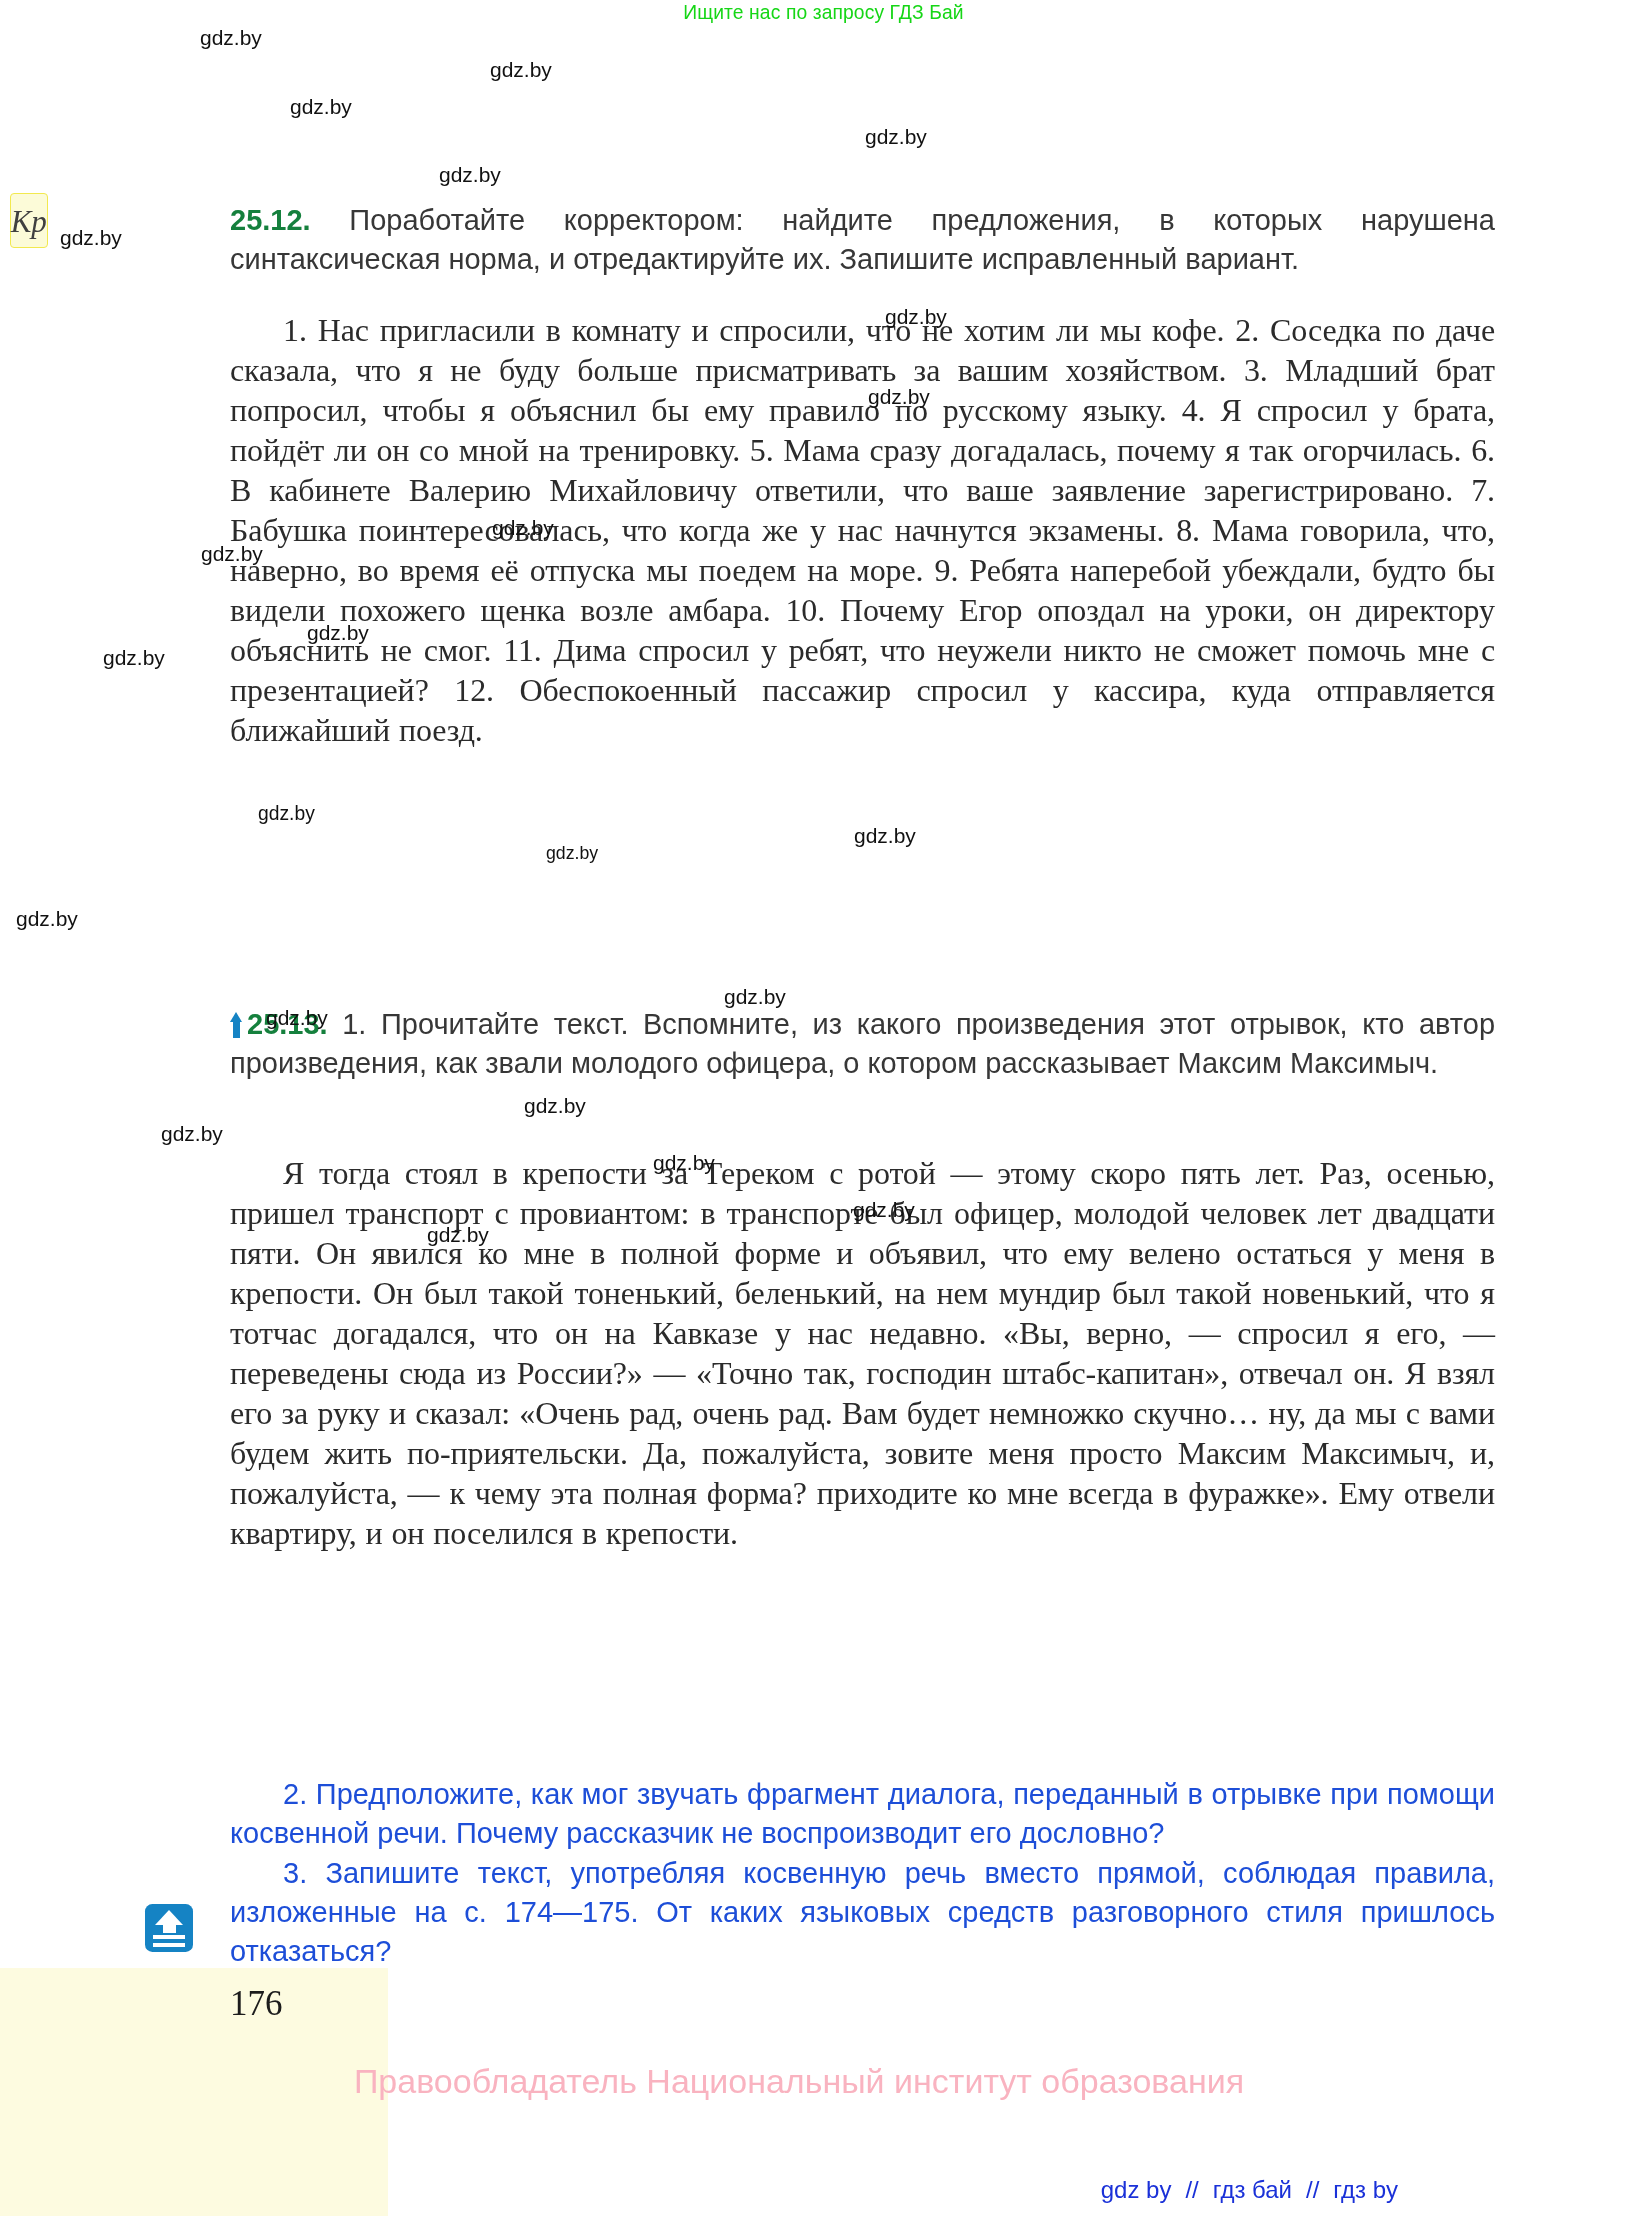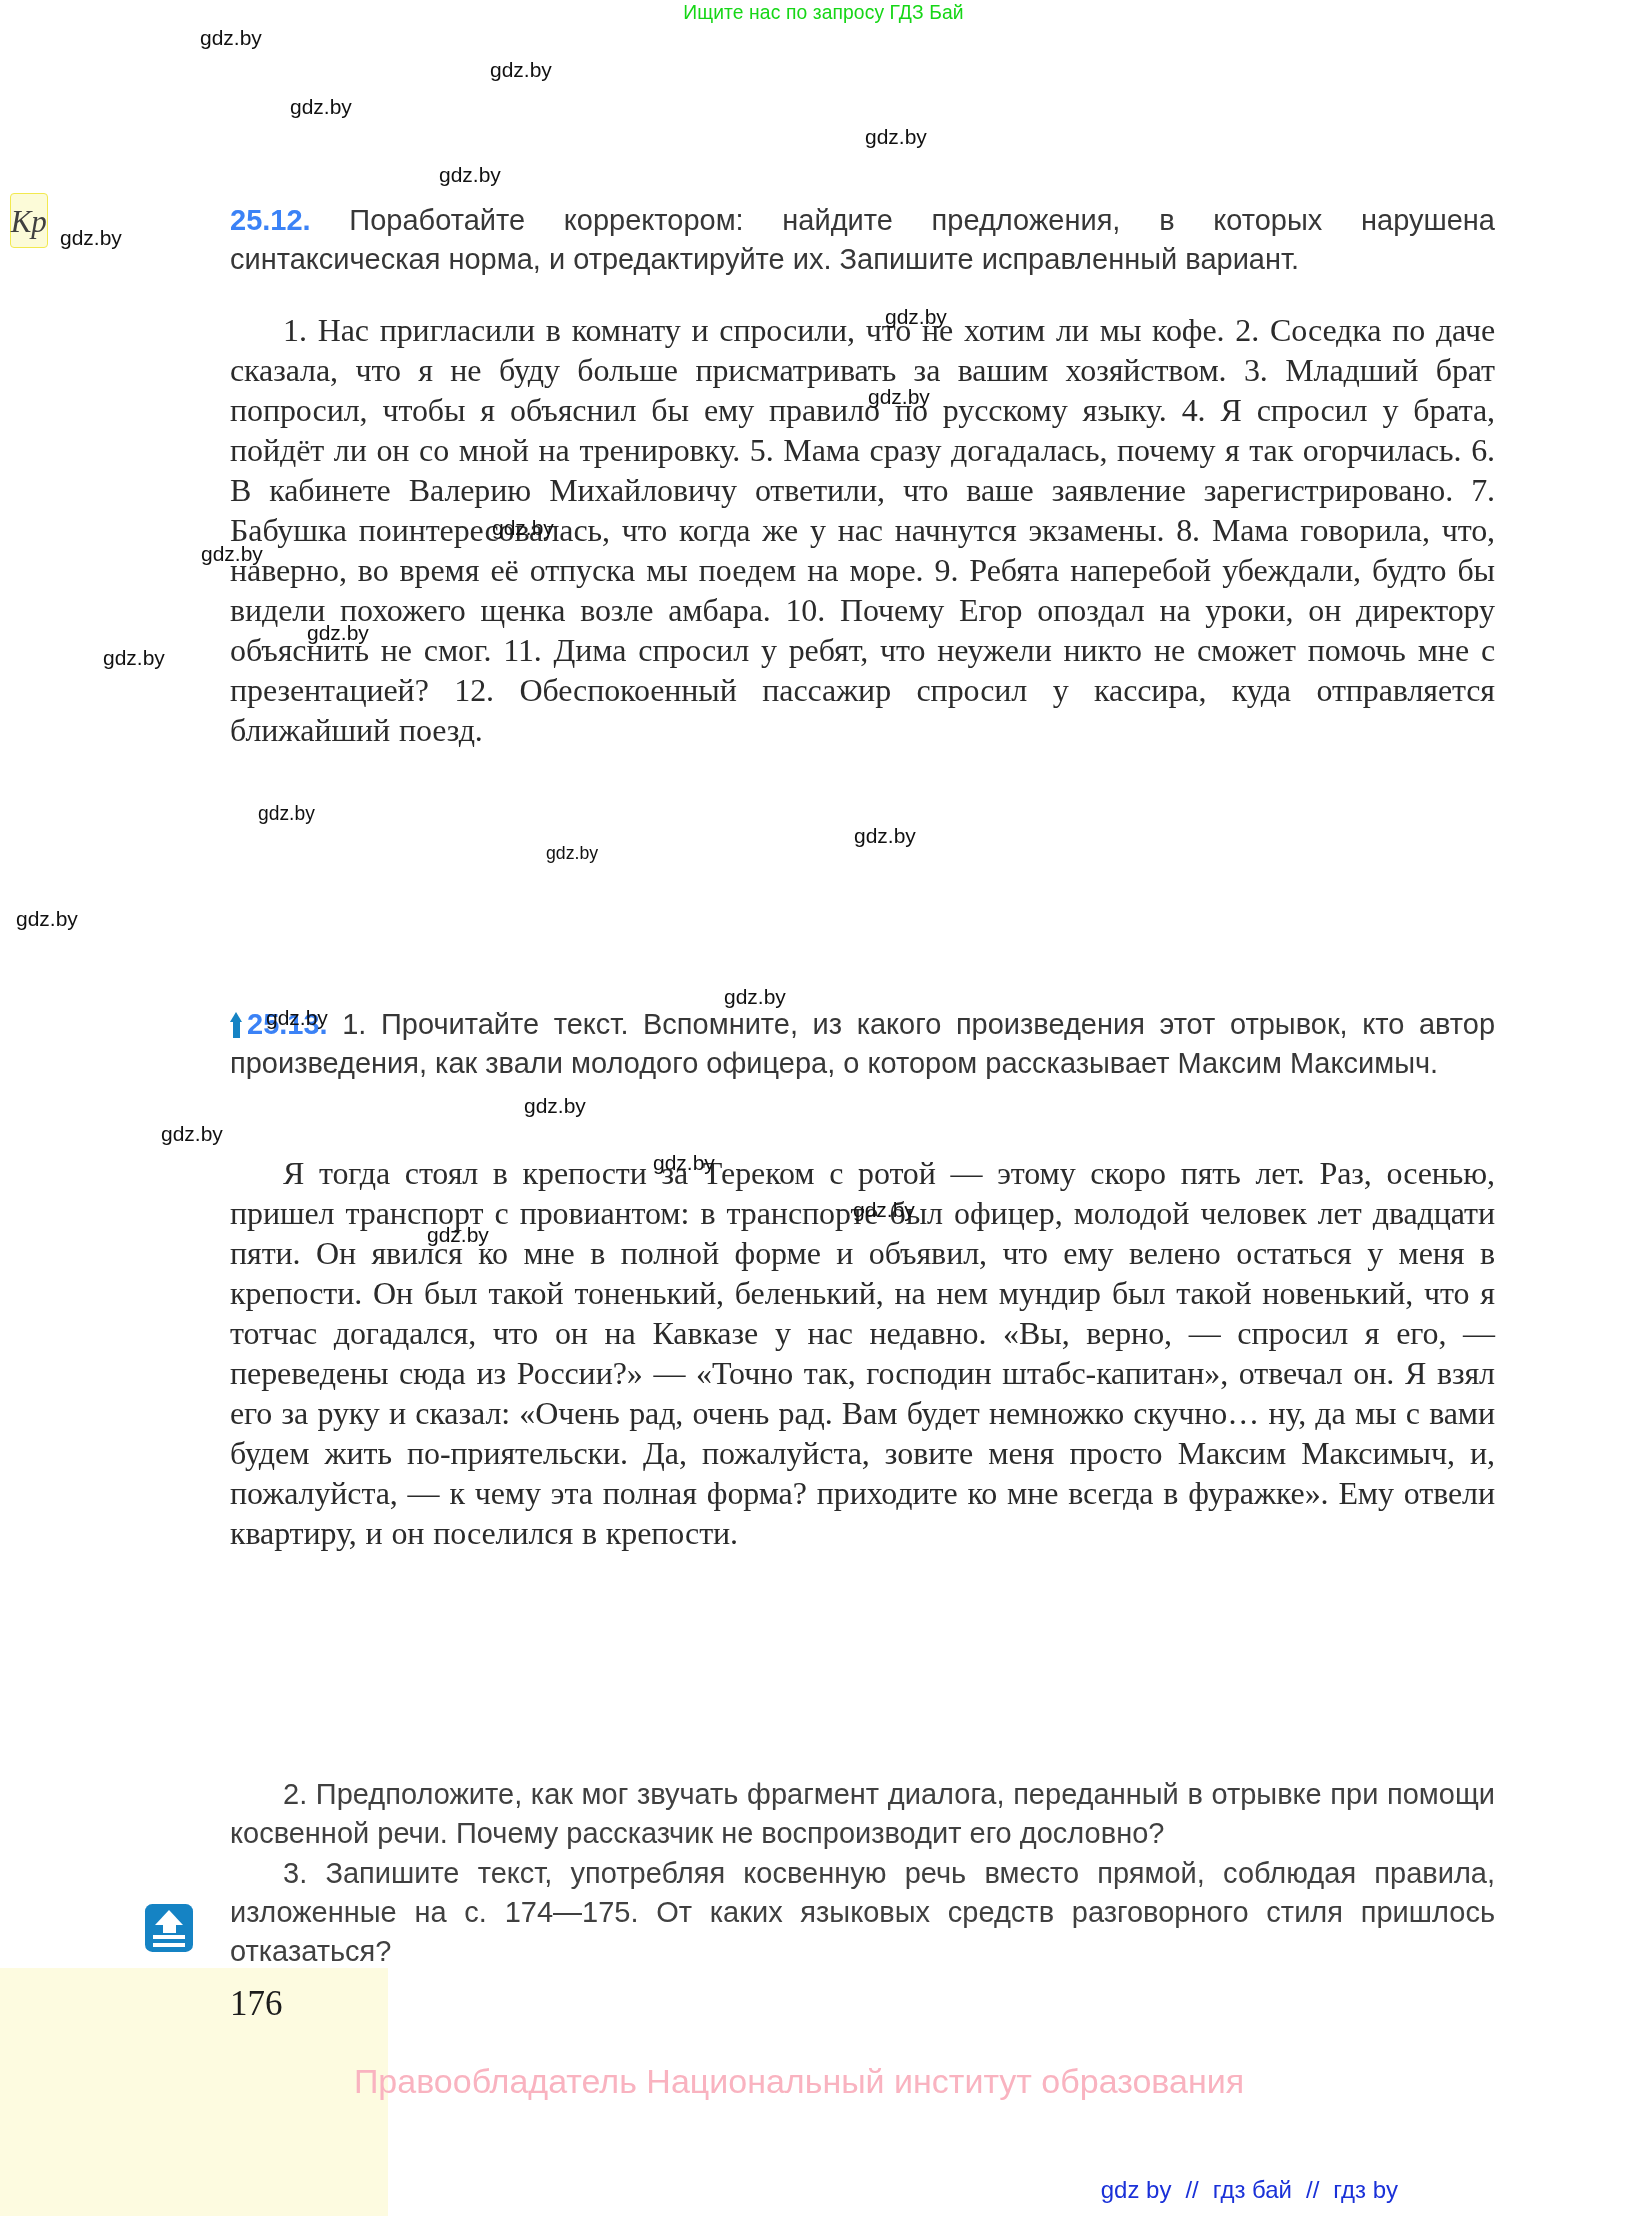--- a/index.html
+++ b/index.html
@@ -85,21 +85,21 @@
     transform: translate(-50%, -50%);
     font-family: "Liberation Serif", serif;
     font-style: italic;
     font-size: 31px;
     color: #404040;
     line-height: 1;
     white-space: nowrap;
   }
 
   .ex-num {
-    color: #3b82f6;
+    color: #15803d;
     font-weight: bold;
     font-family: "Liberation Sans", sans-serif;
   }
 
   
   .arrow-up-icon {
     display: inline-block;
     width: 13px;
     height: 27px;
     position: relative;
@@ -134,21 +134,21 @@
     margin: 0;
     text-indent: 53px;
     letter-spacing: -0.1px;
     word-spacing: 1px;
   }
 
   .sans-body {
     font-family: "Liberation Sans", sans-serif;
     font-size: 29px;
     line-height: 39px;
-    color: #404040;
+    color: #1d4ed8;
     text-align: justify;
     text-justify: inter-word;
     margin: 0;
   }
   .sans-body.indent { text-indent: 53px; }
 
   .abs { position: absolute; width: 1265px; left: 0; }
 
   
   .upload-icon {

